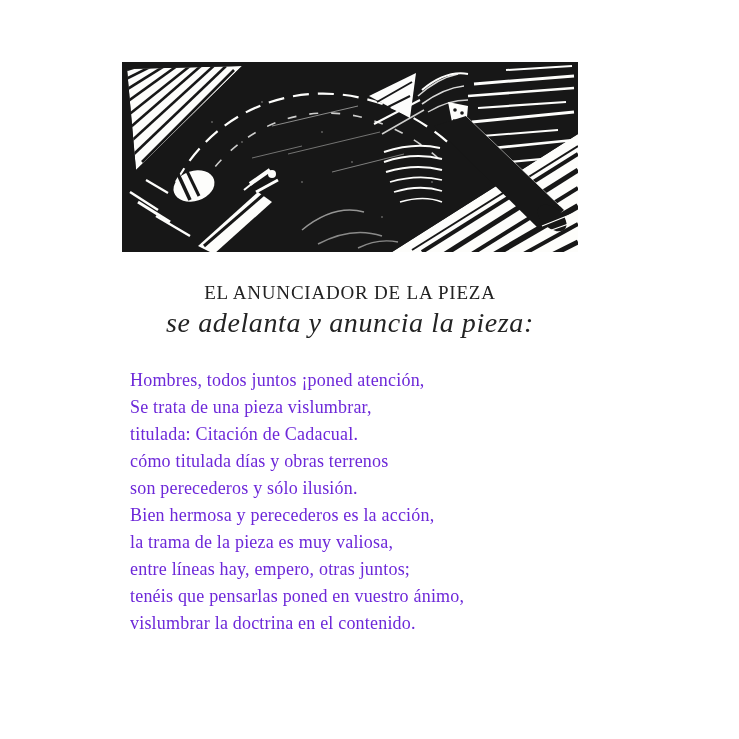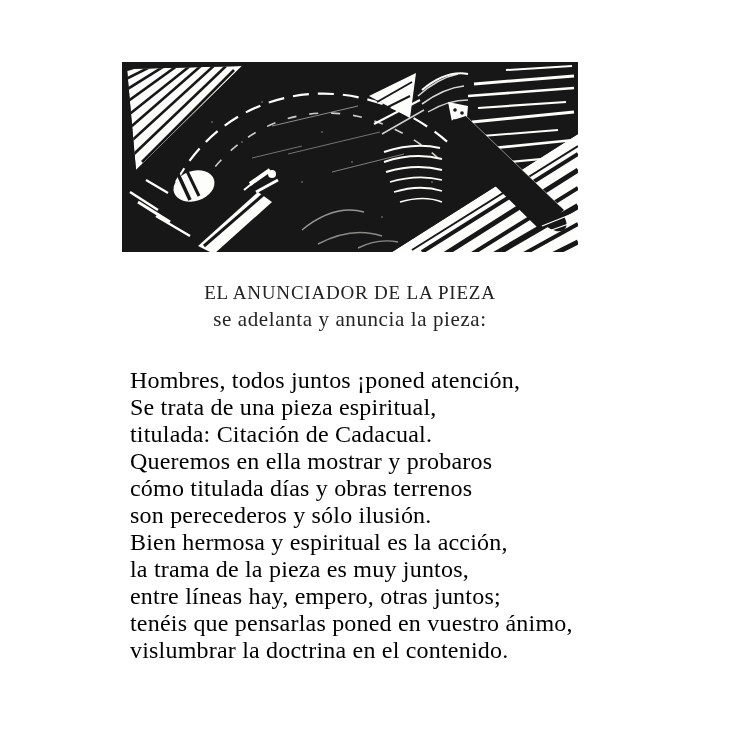--- a/index.html
+++ b/index.html
@@ -33,33 +33,34 @@
     font-size: 19px;
     letter-spacing: 0.8px;
     color: #222222;
   }
   .stage-direction {
     position: absolute;
     left: 122px;
     top: 307px;
     width: 456px;
     text-align: center;
-    font-size: 21px;
+    font-style: italic;
+    font-size: 28px;
     letter-spacing: 0.6px;
     color: #242424;
   }
   .poem {
     position: absolute;
     left: 130px;
     top: 367px;
     width: 470px;
-    font-size: 24px;
+    font-size: 18px;
     line-height: 27px;
     letter-spacing: 0.2px;
-    color: #000000;
+    color: #6d28d9;
   }
   .poem-line { white-space: nowrap; }
 </style>
 </head>
 <body>
 
 <div class="page">
 
   <div class="woodcut">
     <svg viewBox="0 0 456 190" xmlns="http://www.w3.org/2000/svg">
@@ -204,25 +205,24 @@
       </g>
     </svg>
   </div>
 
   <div class="scene-heading">EL ANUNCIADOR DE LA PIEZA</div>
 
   <div class="stage-direction">se adelanta y anuncia la pieza:</div>
 
   <div class="poem">
     <div class="poem-line">Hombres, todos juntos ¡poned atención,</div>
-    <div class="poem-line">Se trata de una pieza espiritual,</div>
+    <div class="poem-line">Se trata de una pieza vislumbrar,</div>
     <div class="poem-line">titulada: Citación de Cadacual.</div>
-    <div class="poem-line">Queremos en ella mostrar y probaros</div>
     <div class="poem-line">cómo titulada días y obras terrenos</div>
     <div class="poem-line">son perecederos y sólo ilusión.</div>
-    <div class="poem-line">Bien hermosa y espiritual es la acción,</div>
-    <div class="poem-line">la trama de la pieza es muy juntos,</div>
+    <div class="poem-line">Bien hermosa y perecederos es la acción,</div>
+    <div class="poem-line">la trama de la pieza es muy valiosa,</div>
     <div class="poem-line">entre líneas hay, empero, otras juntos;</div>
     <div class="poem-line">tenéis que pensarlas poned en vuestro ánimo,</div>
     <div class="poem-line">vislumbrar la doctrina en el contenido.</div>
   </div>
 
 </div>
 
 </body></html>

